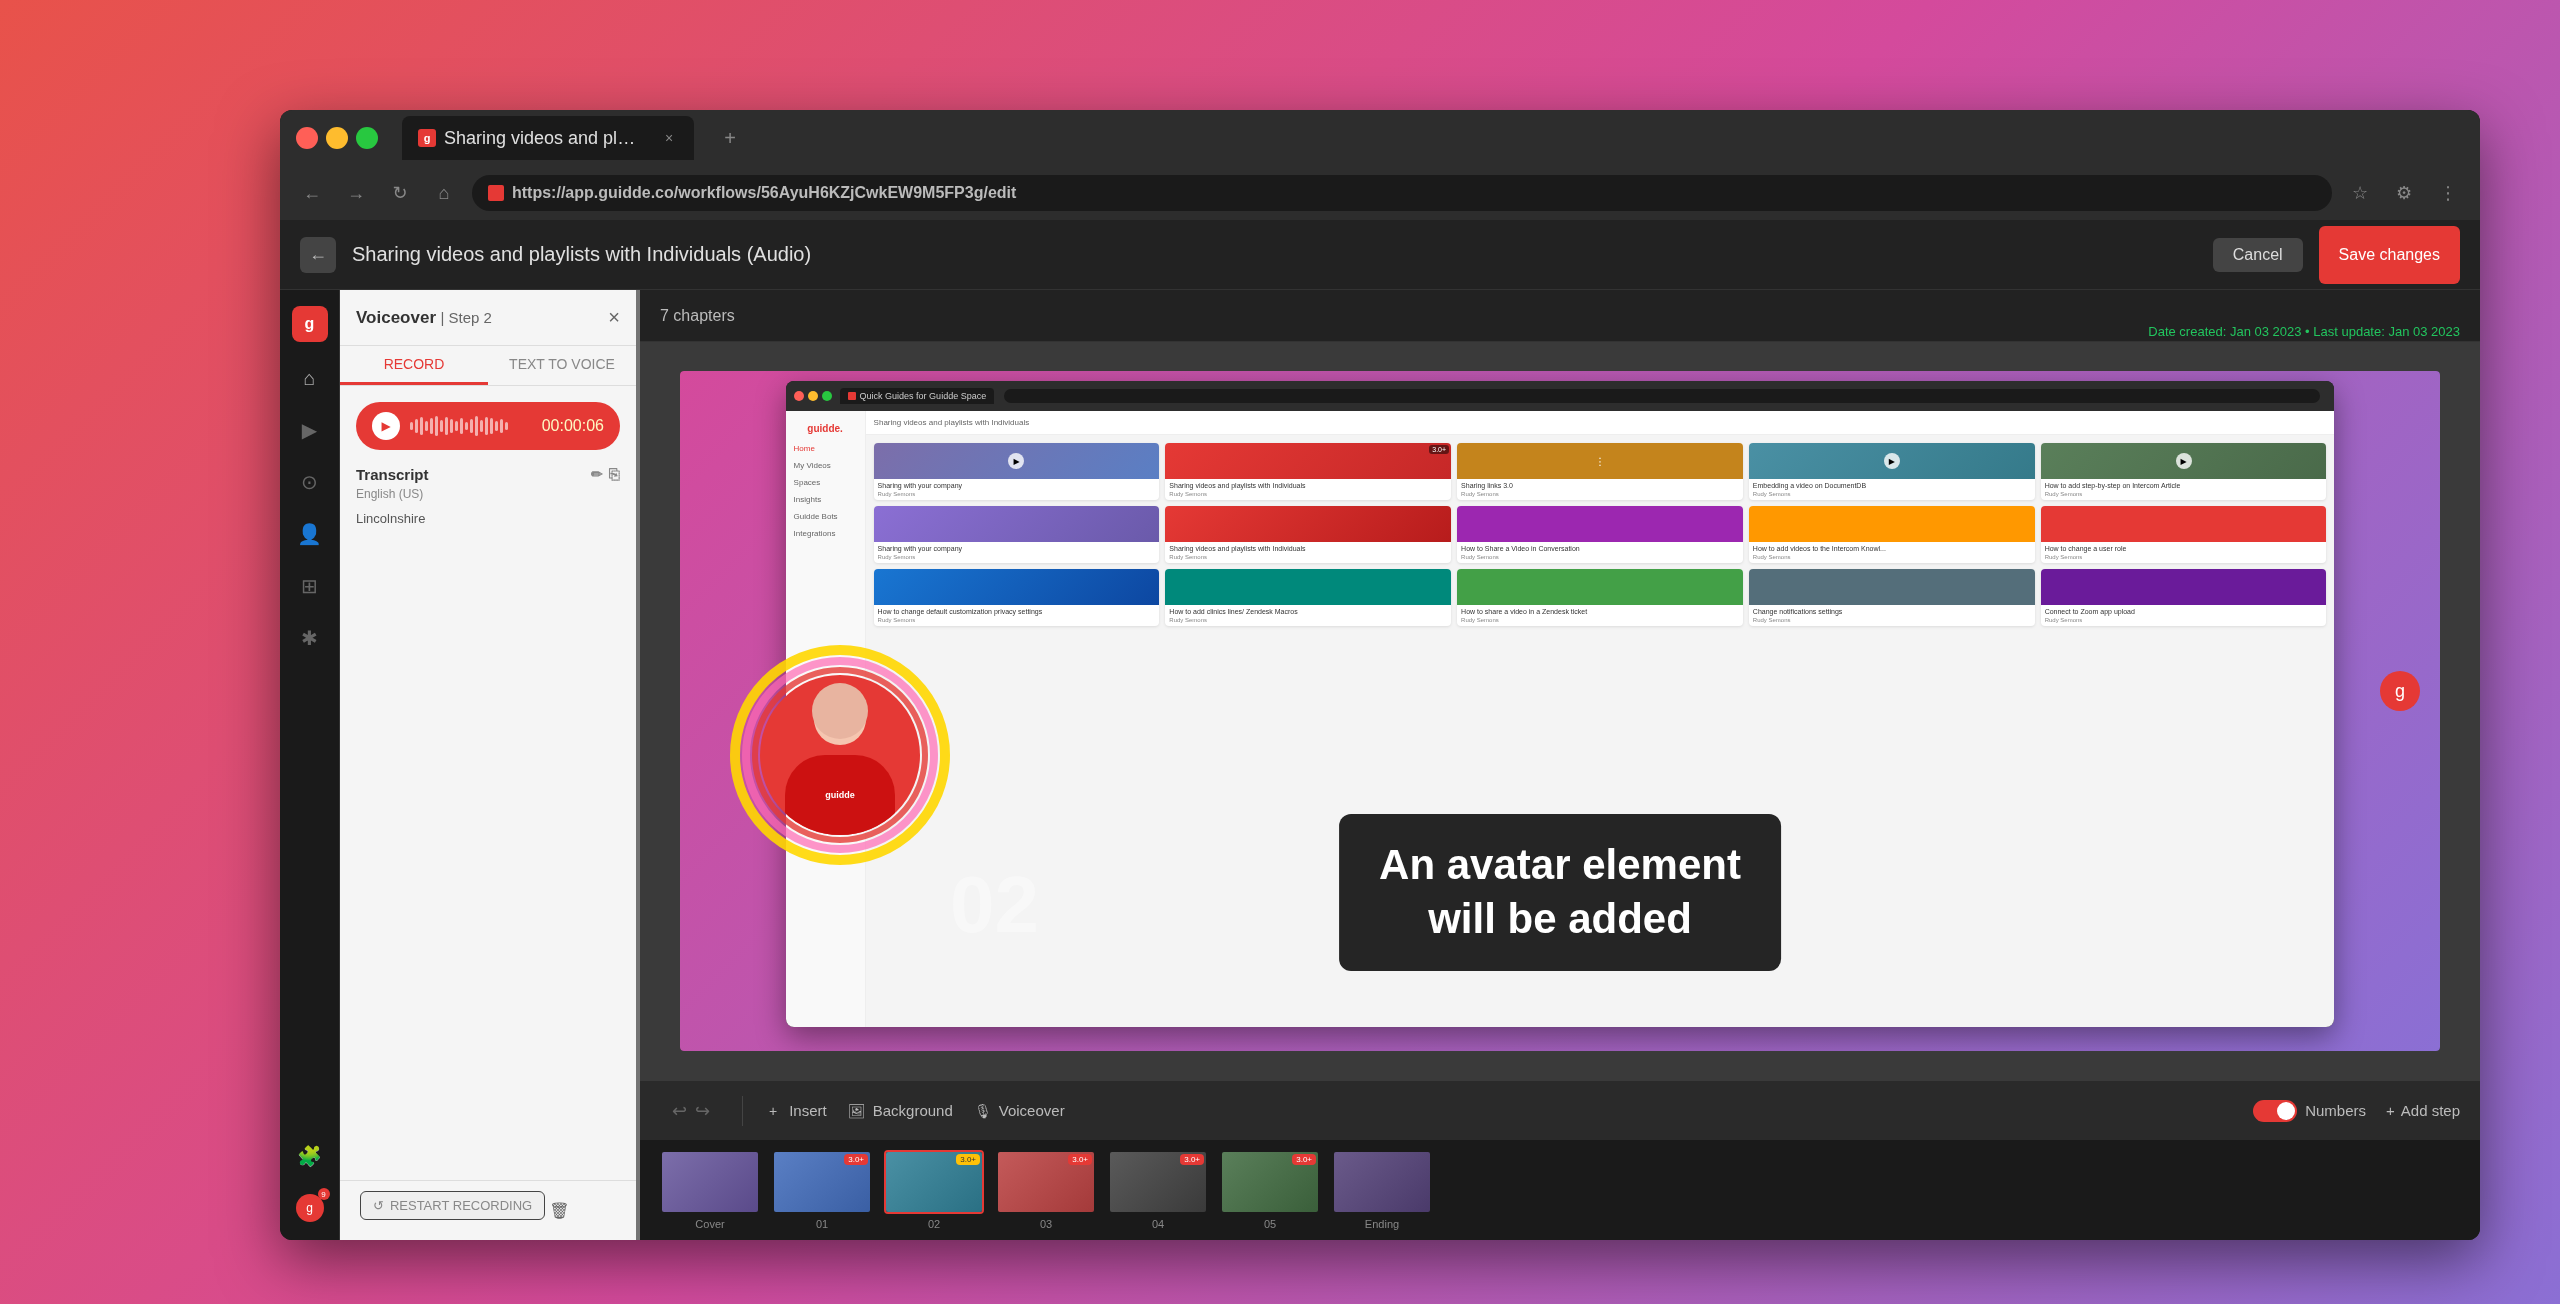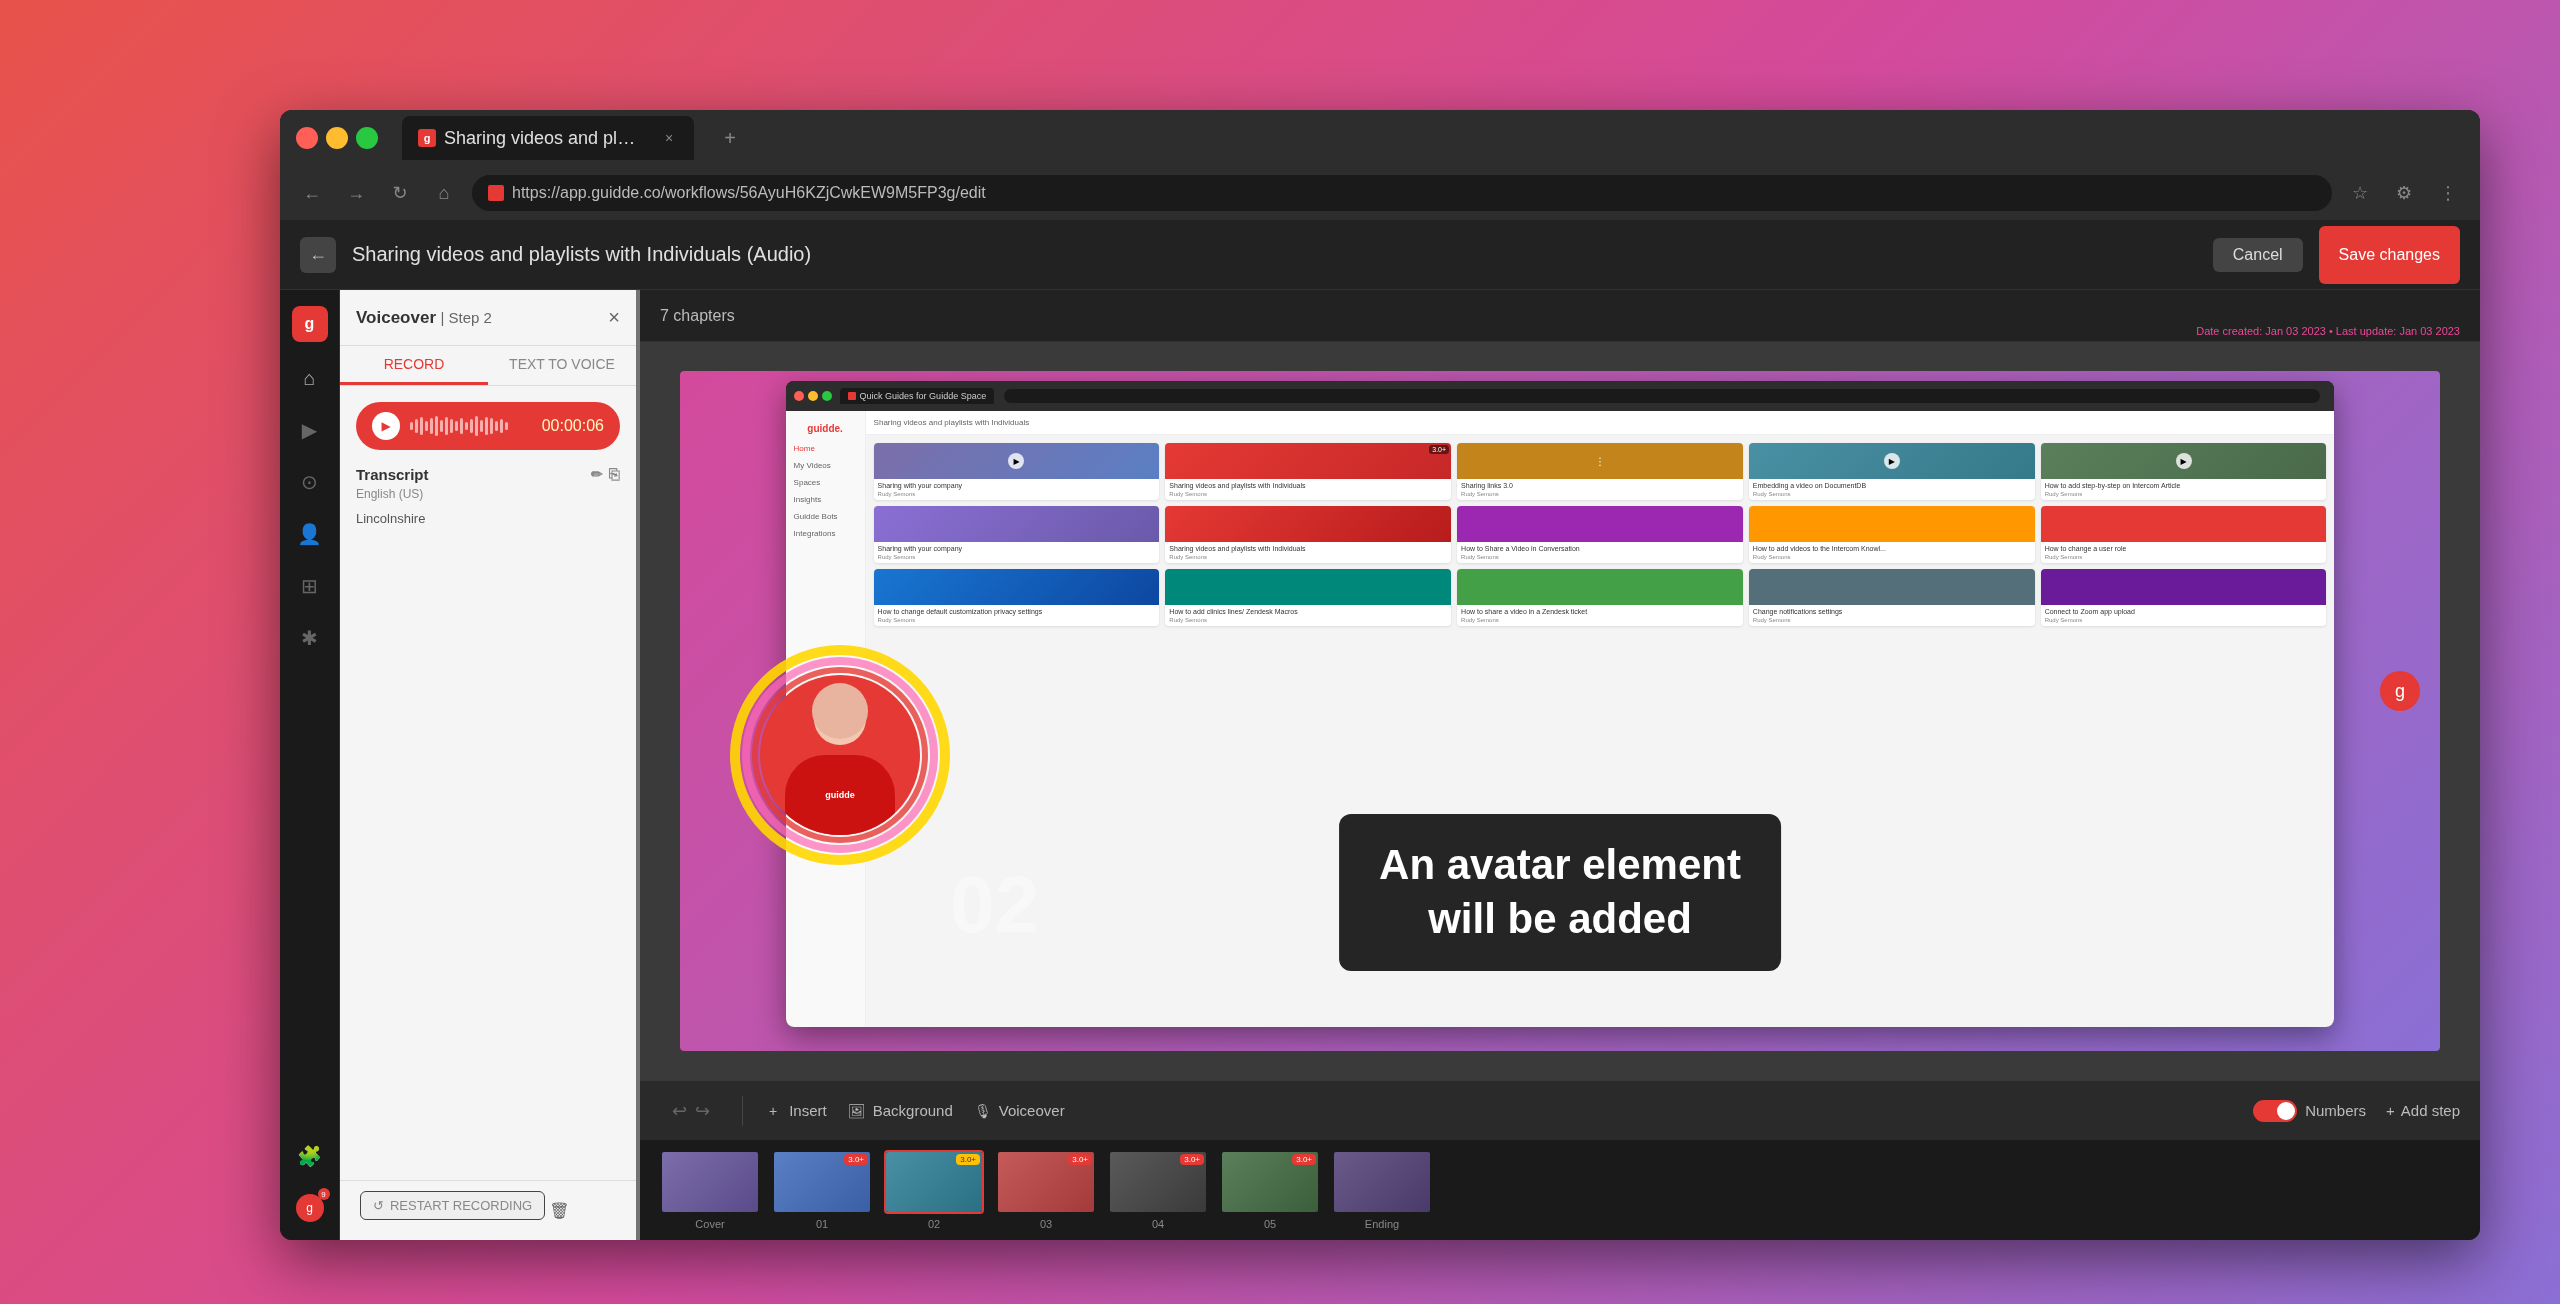--- a/index.html
+++ b/index.html
@@ -135,20 +135,21 @@
 
     .address-bar {
       flex: 1;
       height: 36px;
       background: #1a1a1a;
       border-radius: 20px;
       display: flex;
       align-items: center;
       padding: 0 16px;
       gap: 8px;
+      font-weight: bold;
     }
 
     .address-text {
       color: #bbb;
       font-size: 16px;
     }
 
     .address-favicon {
       width: 16px;
       height: 16px;
@@ -410,22 +411,22 @@
       border-bottom: 1px solid #333;
     }
 
     .chapters-badge {
       color: #bbb;
       font-size: 16px;
     }
 
     .date-info {
       margin-left: auto;
-      color: #ec4899;
-      font-size: 11px;
+      color: #22c55e;
+      font-size: 13px;
       margin-top: 31px;
     }
 
     
     .video-area {
       flex: 1;
       display: flex;
       align-items: center;
       justify-content: center;
       position: relative;

